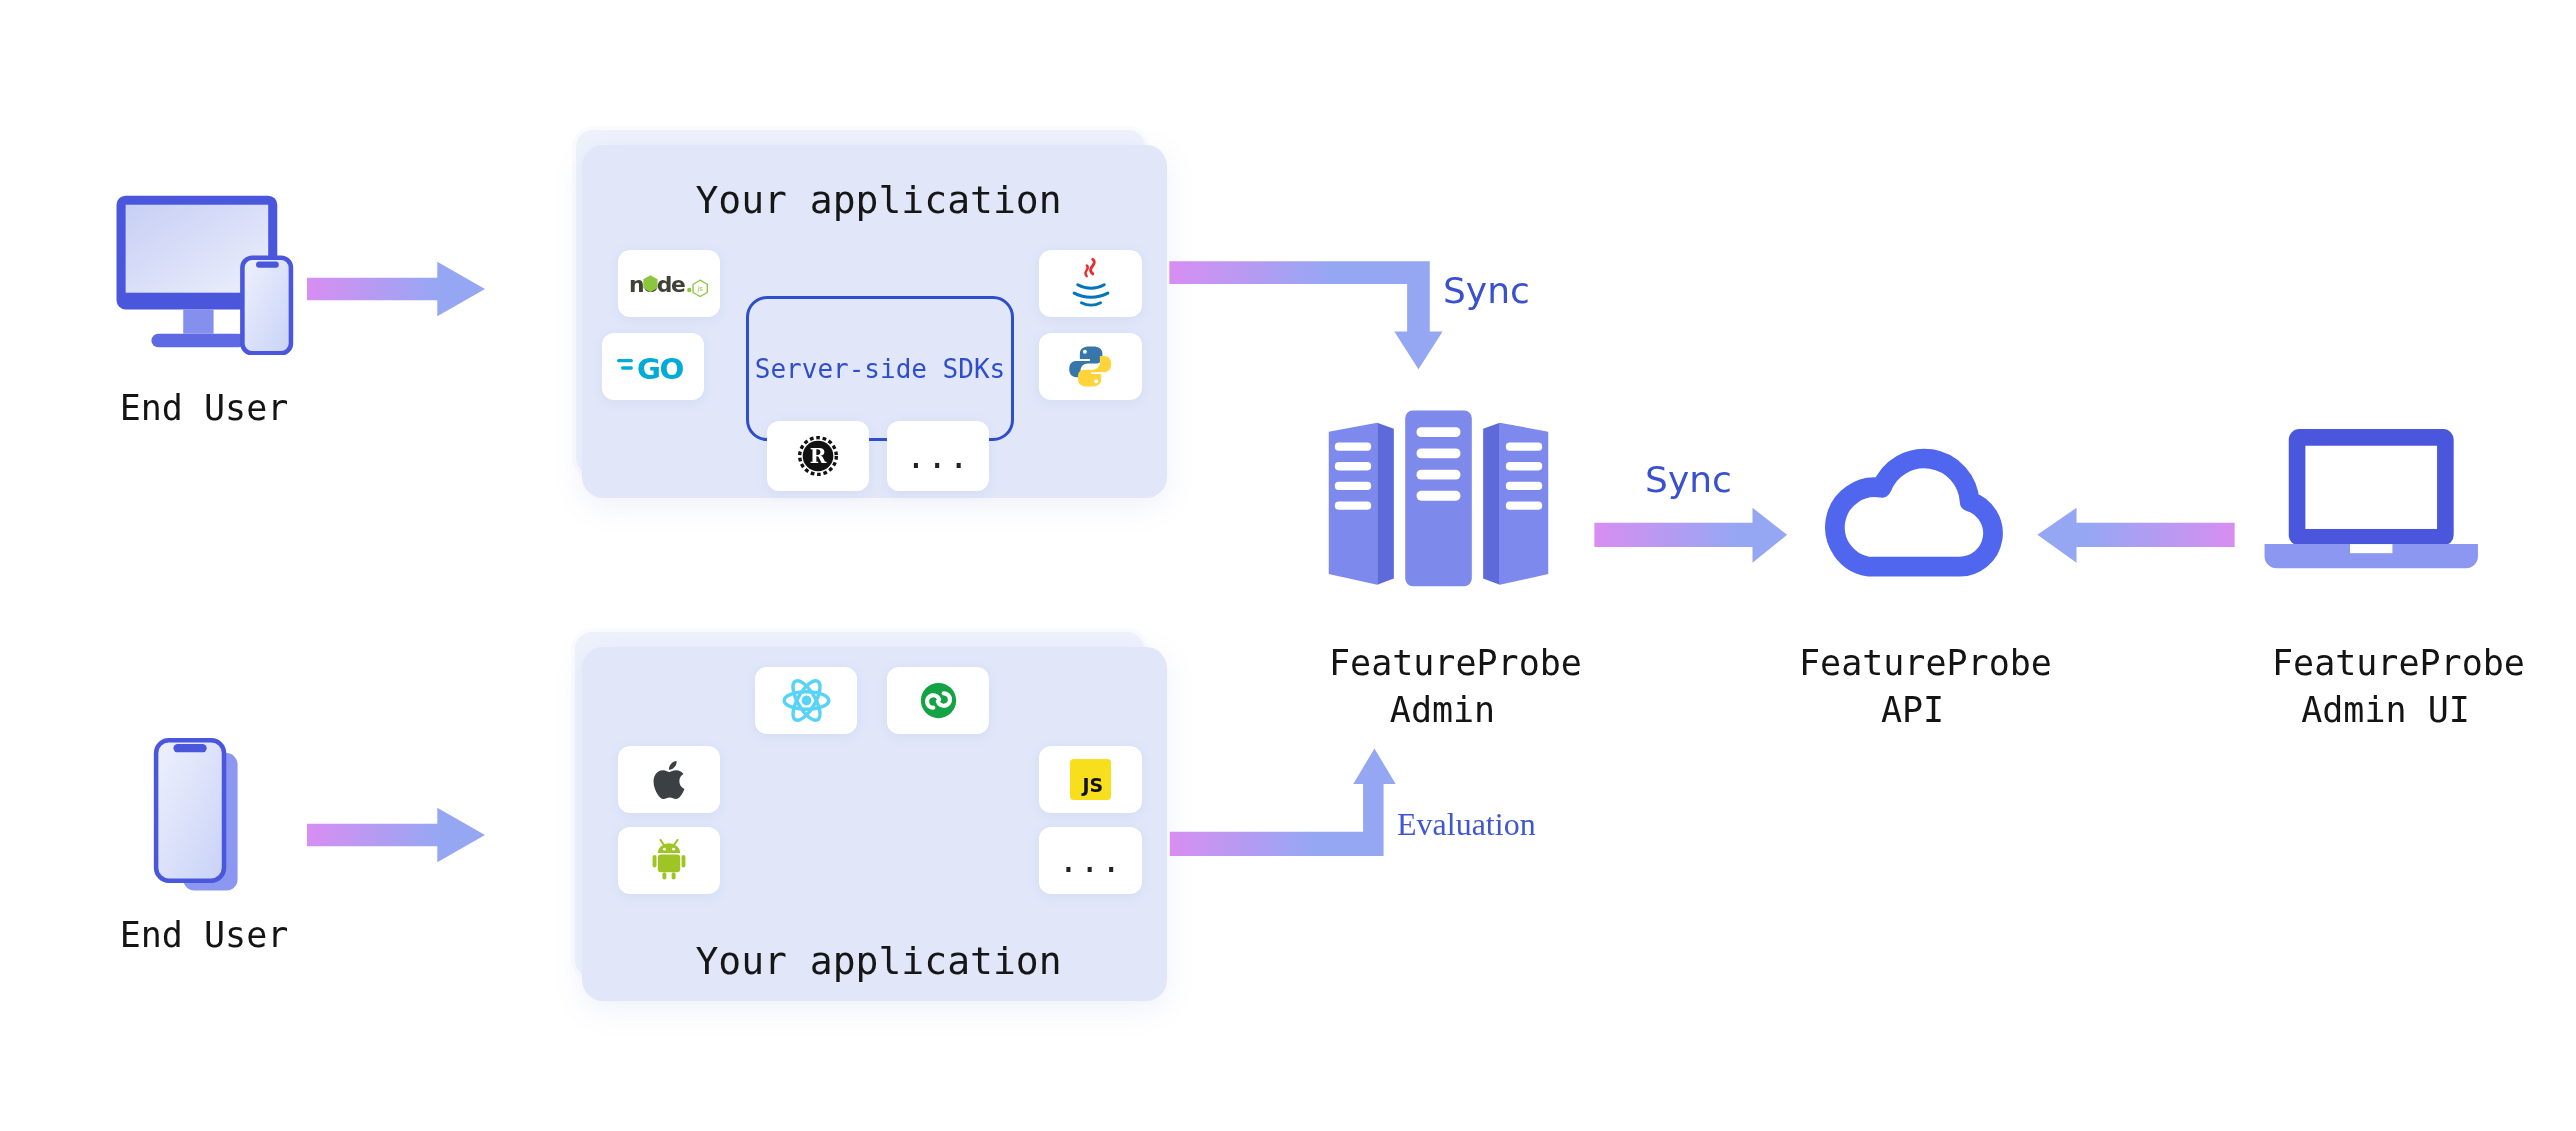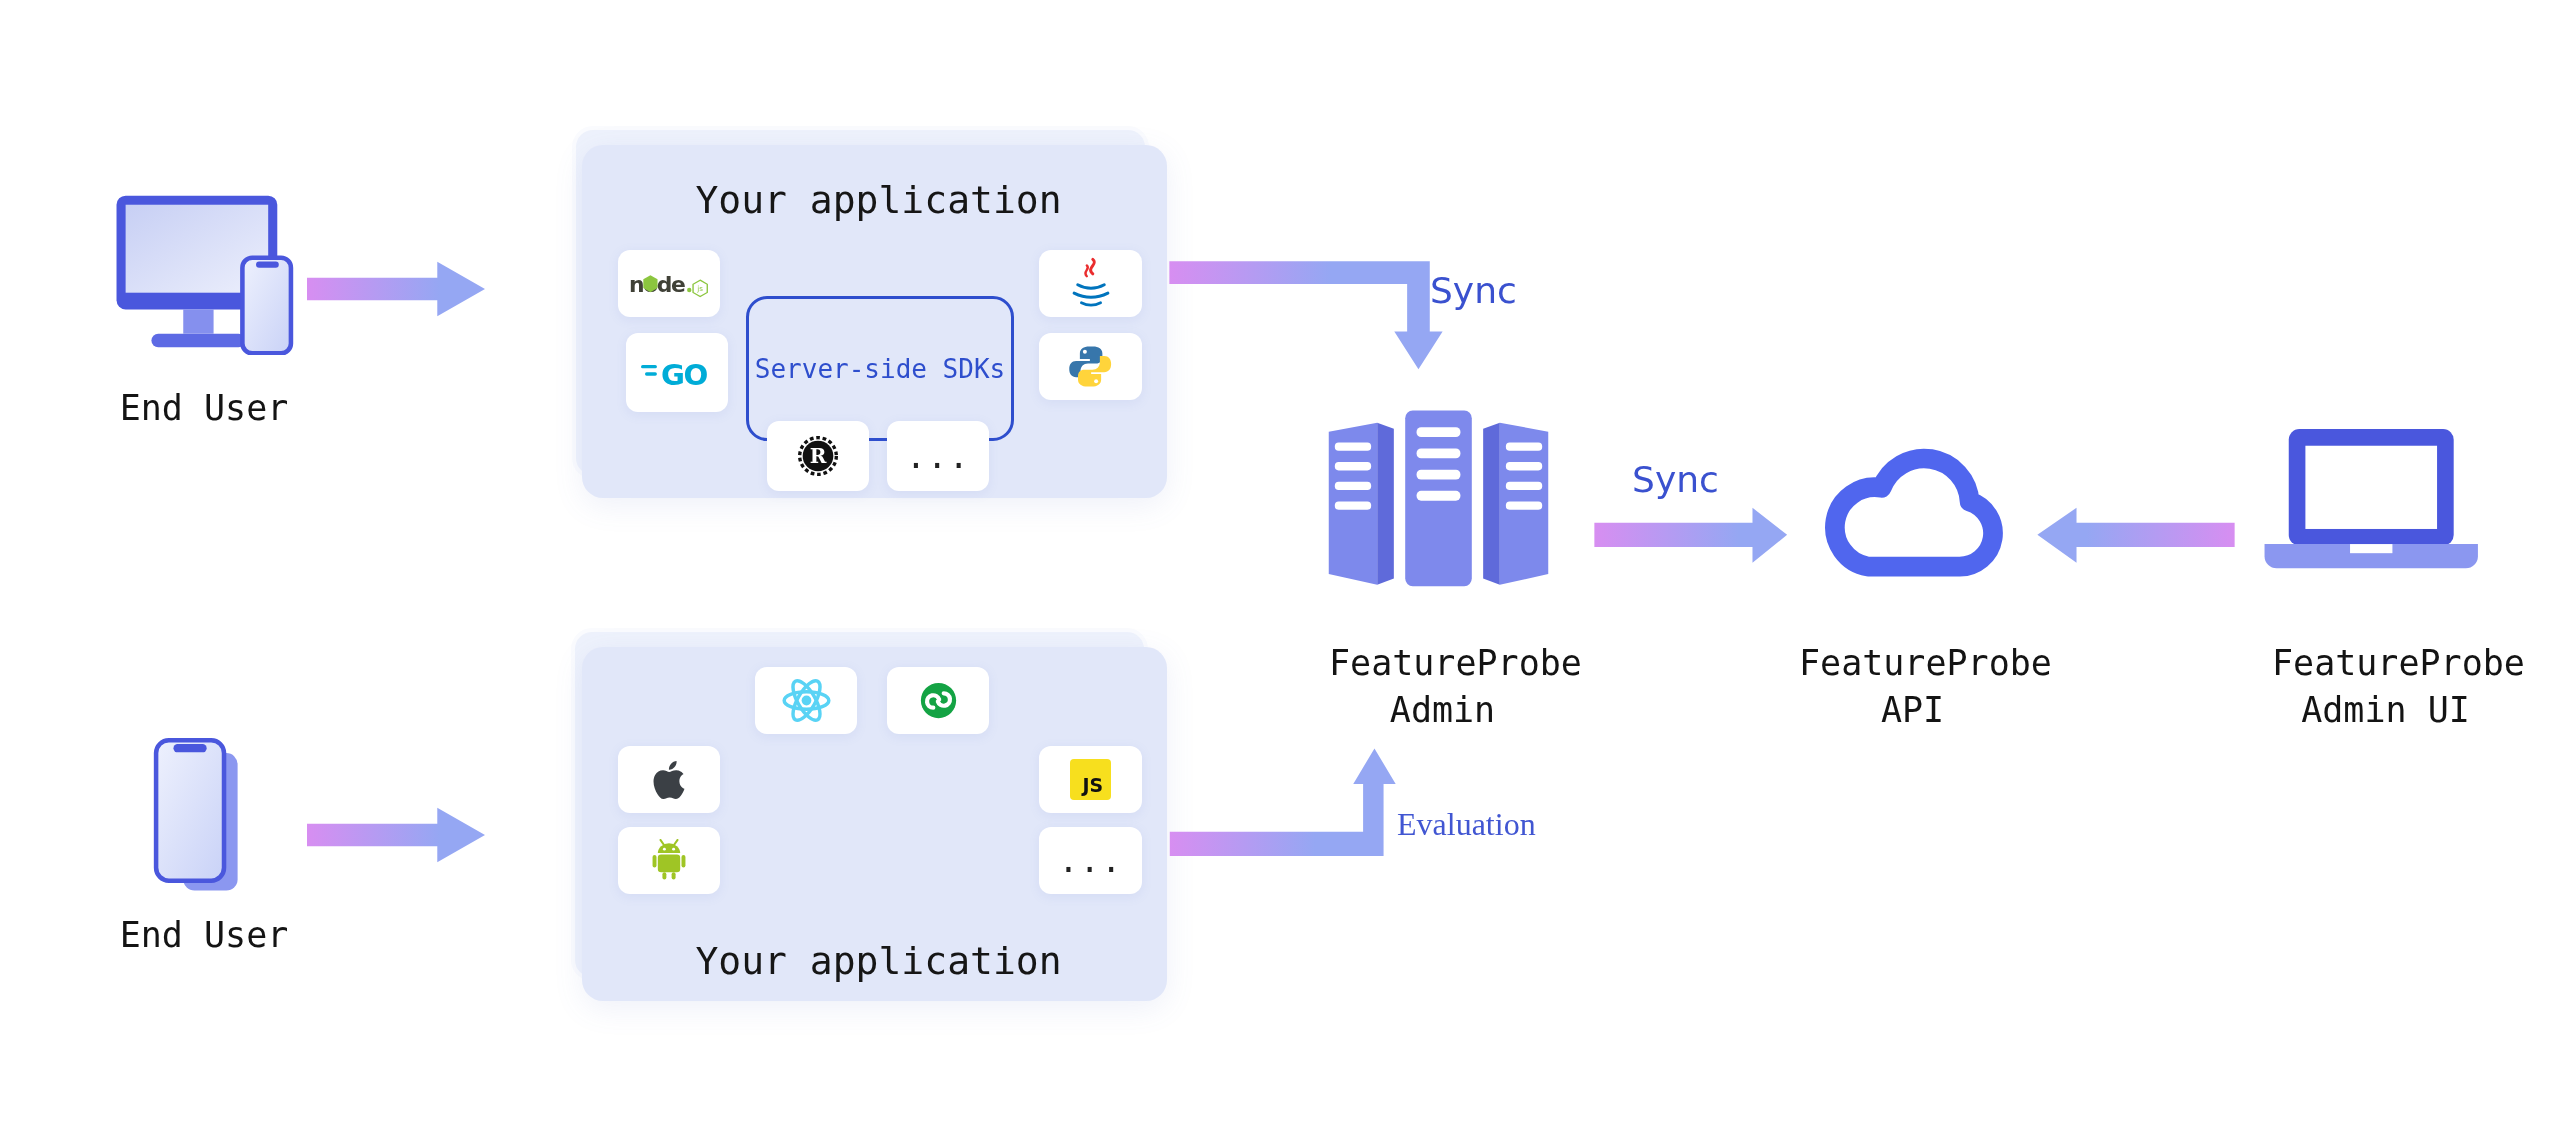--- a/index.html
+++ b/index.html
@@ -8,21 +8,21 @@
   .abs{position:absolute;}
   .node-label{position:absolute;text-align:center;font-size:35px;color:#141414;line-height:47px;}
   .card-back{position:absolute;border-radius:21px;background:#eef2fc;border:4.5px solid #fafbfe;box-sizing:border-box;}
   .card{position:absolute;border-radius:21px;background:#e1e7f9;box-shadow:0 7.6px 30px rgba(100,115,200,0.10);}
   .card-title{position:absolute;left:4px;width:100%;text-align:center;font-size:38px;color:#161616;}
   .tile{position:absolute;background:#ffffff;border-radius:12px;display:flex;align-items:center;justify-content:center;
         box-shadow:0 2.3px 10.6px rgba(110,125,205,0.10);}
   .sdk-box{position:absolute;border:3px solid #2e4ecd;border-radius:21px;box-sizing:border-box;
            display:flex;align-items:center;justify-content:center;font-size:26px;color:#2e4ecd;margin-top:46px;}
   .edge-label-sans{position:absolute;font-family:"DejaVu Sans","Liberation Sans",sans-serif;
-                   font-weight:500;font-size:36px;color:#3a51cf;}
+                   font-weight:500;font-size:36px;color:#3a51cf;margin-left:13px;}
   .edge-label-mono{position:absolute;font-size:32px;color:#4156d2;font-family:Liberation Serif, serif;}
   .dots{font-size:33px;color:#222;letter-spacing:1.5px;line-height:15px;}
   svg{display:block;}
 </style>
 </head>
 <body>
 
 <div id="canvas">
 
   <svg width="0" height="0" style="position:absolute">
@@ -67,21 +67,21 @@
     <div class="tile" style="left:36px;top:105px;width:102px;height:67px">
       <svg width="82" height="36" viewBox="0 0 150 64">
         <text x="2" y="46" font-family="DejaVu Sans" font-weight="bold" font-size="40" fill="#404137" textLength="104">node</text>
         <polygon points="41,16 54,23.5 54,39.5 41,47 28,39.5 28,23.5" fill="#8cc63f"></polygon>
         <circle cx="112" cy="43" r="4" fill="#8cc63f"></circle>
         <polygon points="132,25 145,32.5 145,47.5 132,55 119,47.5 119,32.5" fill="none" stroke="#8cc63f" stroke-width="2.5"></polygon>
         <text x="132" y="45" text-anchor="middle" font-family="DejaVu Sans" font-size="13" fill="#8cc63f">js</text>
       </svg>
     </div>
 
-    <div class="tile" style="left:44px;top:188px;width:102px;height:79px">
+    <div class="tile" style="left:20px;top:188px;width:102px;height:67px">
       <svg width="73" height="38" viewBox="0 0 110 56">
         <rect x="0" y="16" width="24" height="5" rx="2.5" fill="#00acd7"></rect>
         <rect x="6" y="27" width="18" height="5" rx="2.5" fill="#00acd7"></rect>
         <text x="30" y="46" font-family="DejaVu Sans" font-weight="bold" font-size="44" letter-spacing="-2" fill="#00acd7">GO</text>
       </svg>
     </div>
 
     <div class="sdk-box" style="left:164px;top:105px;width:268px;height:145px">
       <span>Server-side SDKs</span>
     </div>

